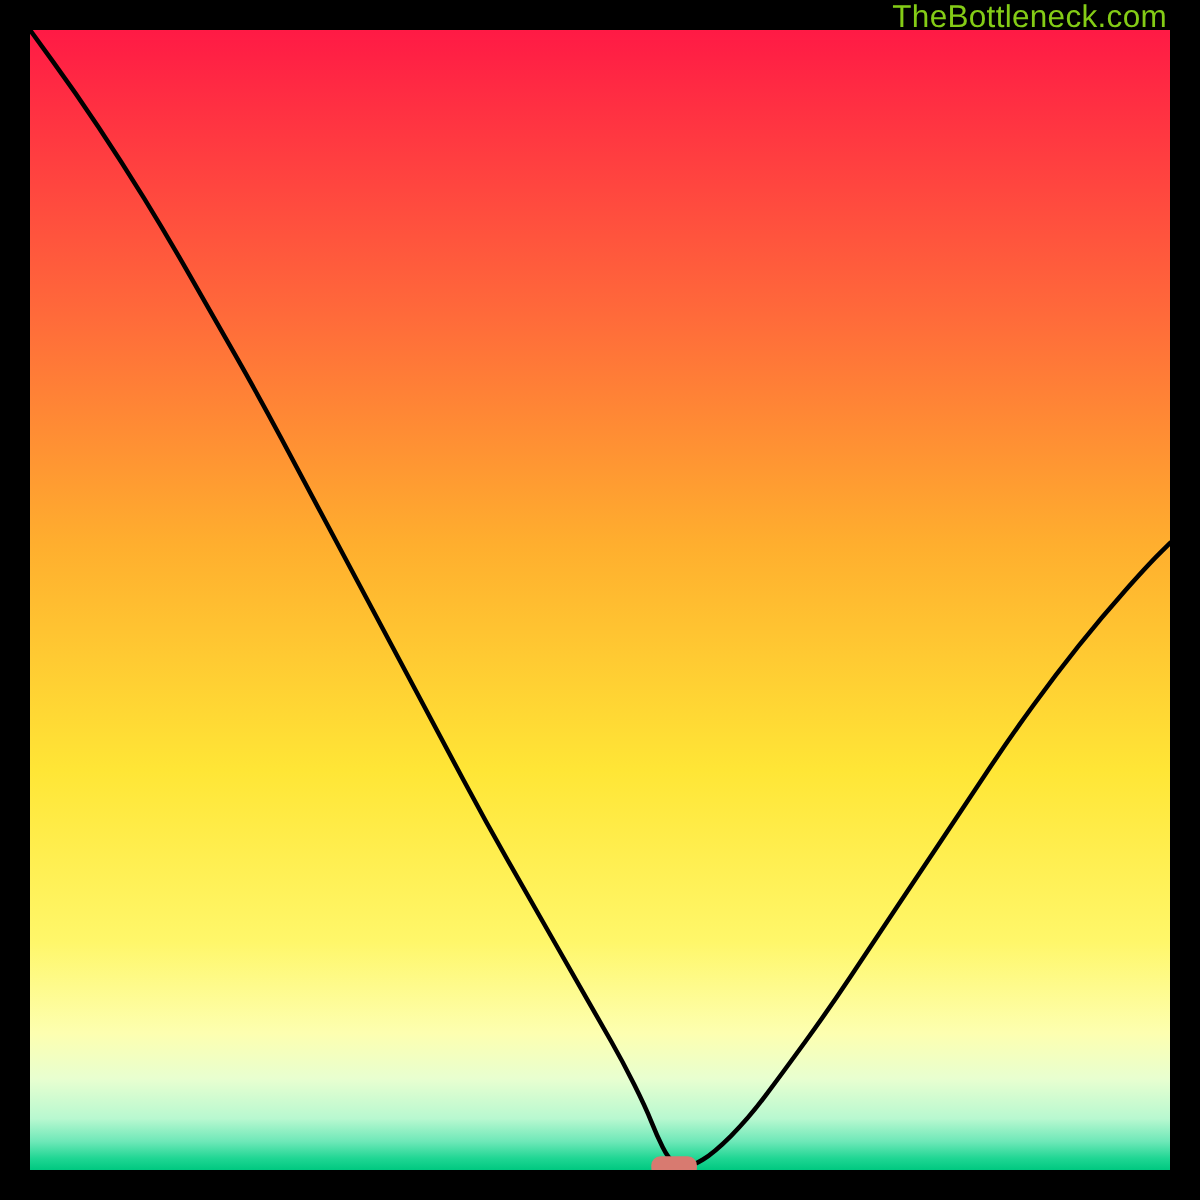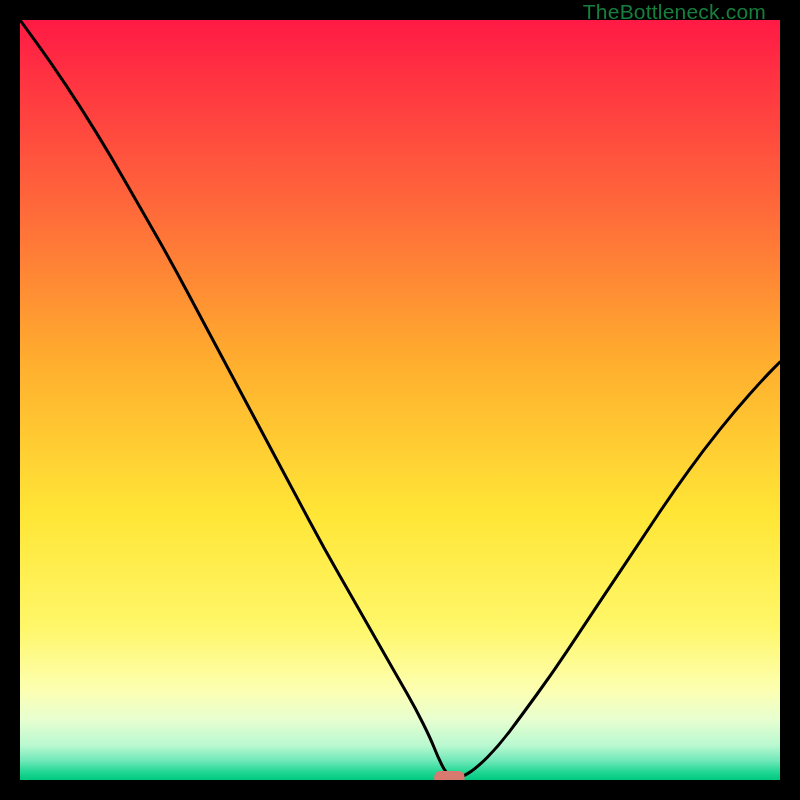--- a/index.html
+++ b/index.html
@@ -19,24 +19,24 @@
   .plot-area {
     position: absolute;
     left: 20px;
     top: 20px;
     width: 760px;
     height: 760px;
   }
   .watermark {
     position: absolute;
     top: 0px;
-    right: 34px;
+    right: 22px;
     font-family: Arial, Helvetica, sans-serif;
     font-size: 21px;
-    color: #15803d;
+    color: #84cc16;
     letter-spacing: 0.2px;
   }
   svg {
     display: block;
   }
 </style>
 </head>
 <body>
 
 <div class="container">

